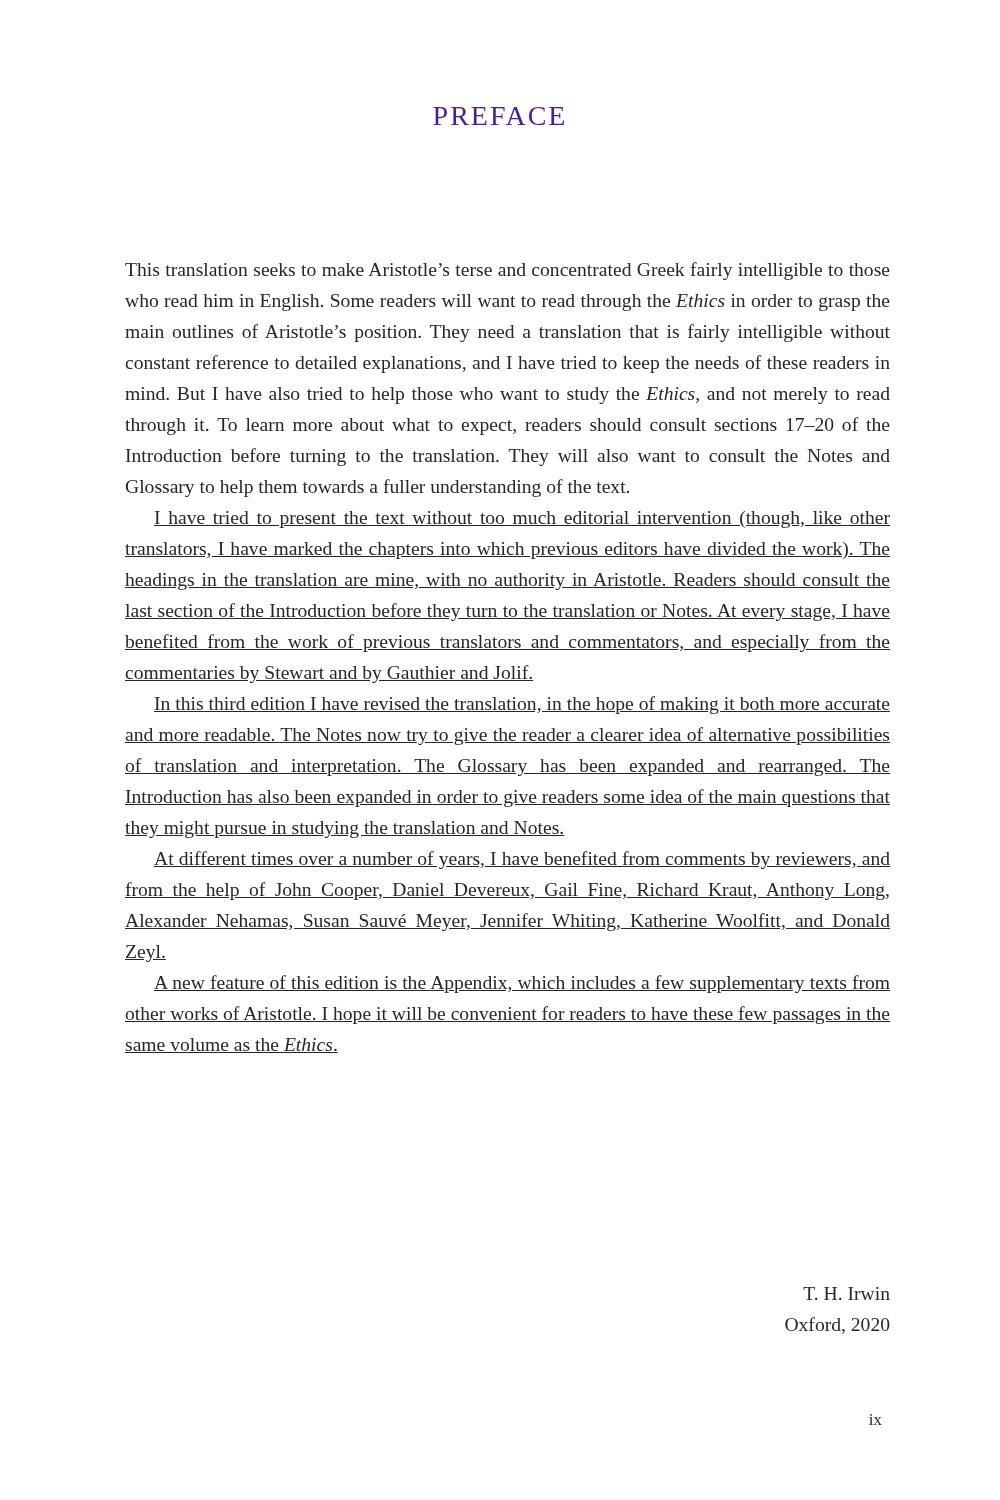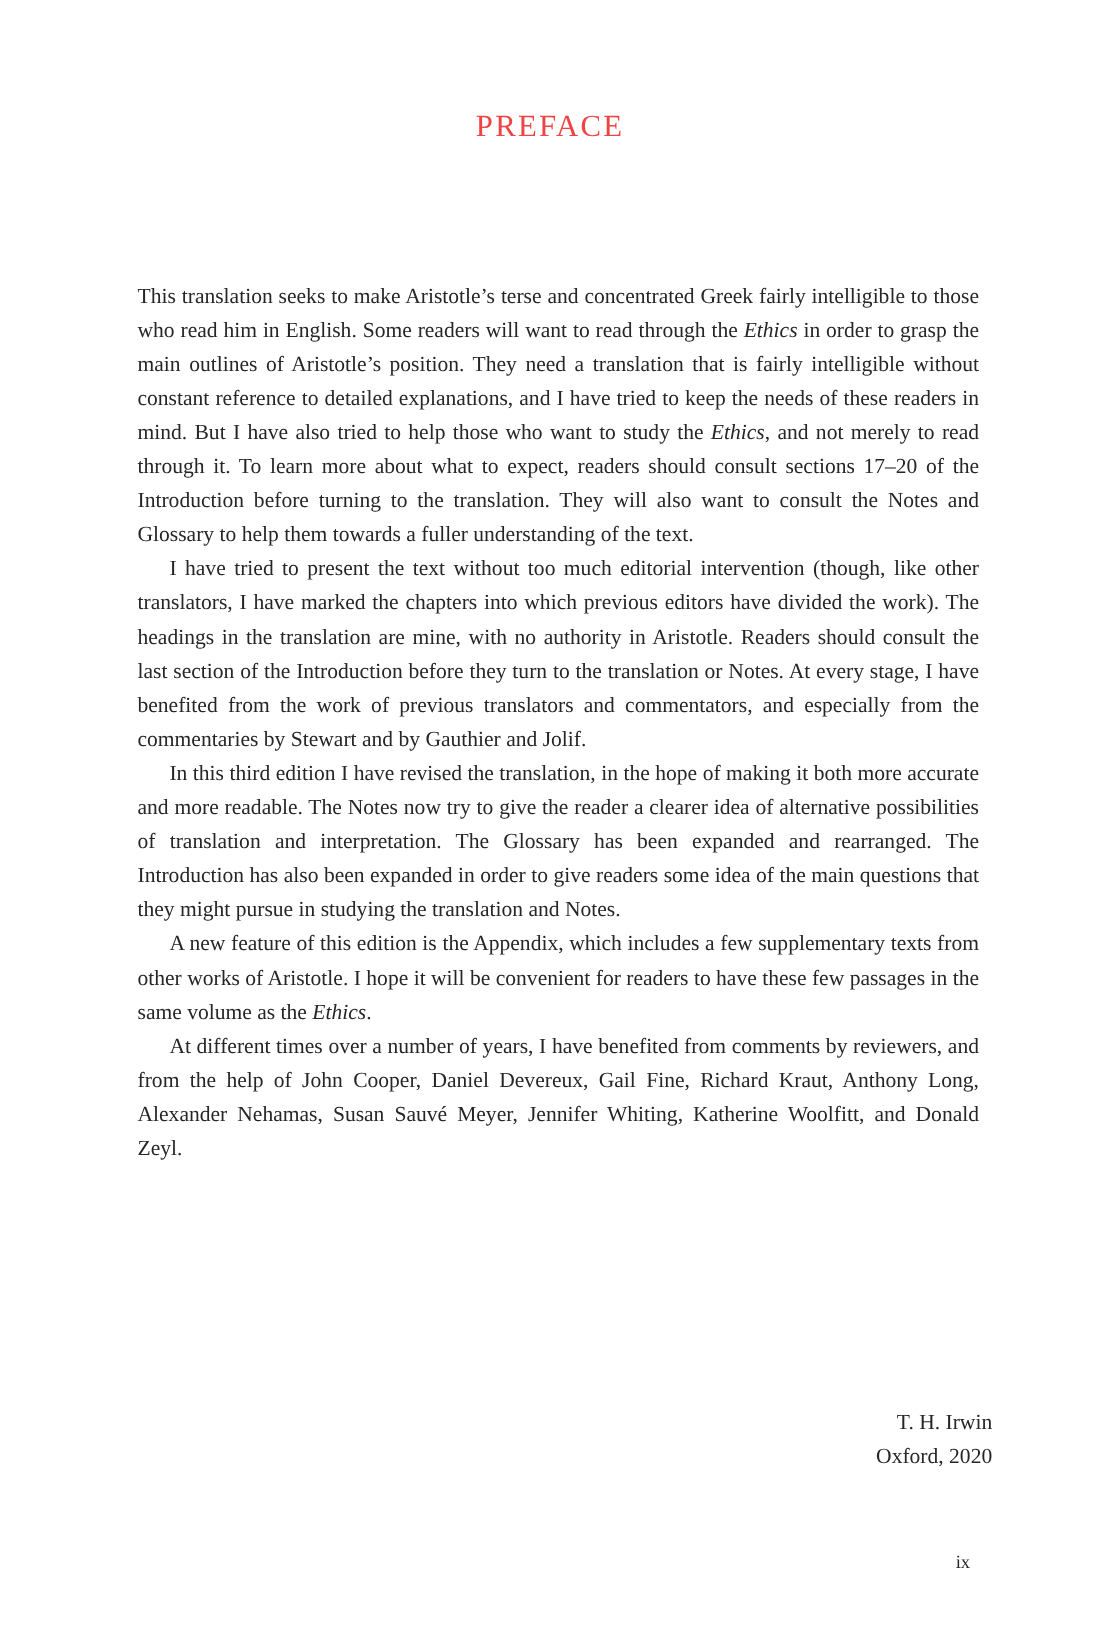--- a/index.html
+++ b/index.html
@@ -19,44 +19,45 @@
   .heading {
     position: absolute;
     top: 100px;
     left: 0;
     width: 100%;
     margin: 0;
     text-align: center;
     font-size: 28px;
     font-weight: normal;
     letter-spacing: 2px;
-    color: #ef4444;
+    color: #4c1d95;
   }
   .text-block {
     position: absolute;
     left: 125px;
     top: 254px;
     width: 765px;
     font-size: 19.6px;
     line-height: 31px;
     text-align: justify;
   }
   .text-block p {
     margin: 0;
     padding: 0;
   }
   .text-block p.indent {
     text-indent: 29px;
+    text-decoration: underline;
   }
   .text-block em {
     font-style: italic;
   }
   .signature {
     position: absolute;
-    right: 98px;
+    right: 110px;
     top: 1278px;
     text-align: right;
     font-size: 19.6px;
     line-height: 31px;
   }
   .folio {
     position: absolute;
     right: 118px;
     top: 1404px;
     font-size: 17px;
@@ -67,22 +68,22 @@
 </head>
 <body>
 
 <div class="book-page">
   <h1 class="heading">PREFACE</h1>
 
   <div class="text-block" id="paragraphs">
       <p class=""><span>This translation seeks to make Aristotle’s terse and concentrated Greek fairly intelligible to those who read him in English. Some readers will want to read through the </span><em>Ethics</em><span> in order to grasp the main outlines of Aristotle’s position. They need a translation that is fairly intelligible without constant reference to detailed explanations, and I have tried to keep the needs of these readers in mind. But I have also tried to help those who want to study the </span><em>Ethics</em><span>, and not merely to read through it. To learn more about what to expect, readers should consult sections 17–20 of the Introduction before turning to the translation. They will also want to consult the Notes and Glossary to help them towards a fuller understanding of the text.</span></p>
       <p class="indent"><span>I have tried to present the text without too much editorial intervention (though, like other translators, I have marked the chapters into which previous editors have divided the work). The headings in the translation are mine, with no authority in Aristotle. Readers should consult the last section of the Introduction before they turn to the translation or Notes. At every stage, I have benefited from the work of previous translators and commentators, and especially from the commentaries by Stewart and by Gauthier and Jolif.</span></p>
       <p class="indent"><span>In this third edition I have revised the translation, in the hope of making it both more accurate and more readable. The Notes now try to give the reader a clearer idea of alternative possibilities of translation and interpretation. The Glossary has been expanded and rearranged. The Introduction has also been expanded in order to give readers some idea of the main questions that they might pursue in studying the translation and Notes.</span></p>
+      <p class="indent"><span>At different times over a number of years, I have benefited from comments by reviewers, and from the help of John Cooper, Daniel Devereux, Gail Fine, Richard Kraut, Anthony Long, Alexander Nehamas, Susan Sauvé Meyer, Jennifer Whiting, Katherine Woolfitt, and Donald Zeyl.</span></p>
       <p class="indent"><span>A new feature of this edition is the Appendix, which includes a few supplementary texts from other works of Aristotle. I hope it will be convenient for readers to have these few passages in the same volume as the </span><em>Ethics</em><span>.</span></p>
-      <p class="indent"><span>At different times over a number of years, I have benefited from comments by reviewers, and from the help of John Cooper, Daniel Devereux, Gail Fine, Richard Kraut, Anthony Long, Alexander Nehamas, Susan Sauvé Meyer, Jennifer Whiting, Katherine Woolfitt, and Donald Zeyl.</span></p>
     </div>
 
   <div class="signature">
     <div>T. H. Irwin</div>
     <div>Oxford, 2020</div>
   </div>
 
   <div class="folio">ix</div>
 </div>
 

